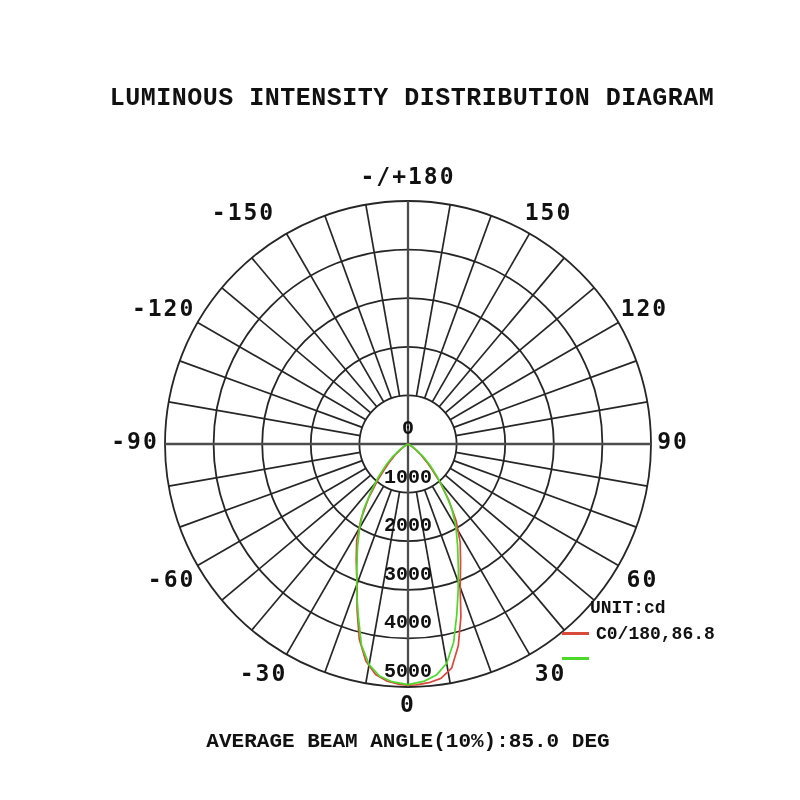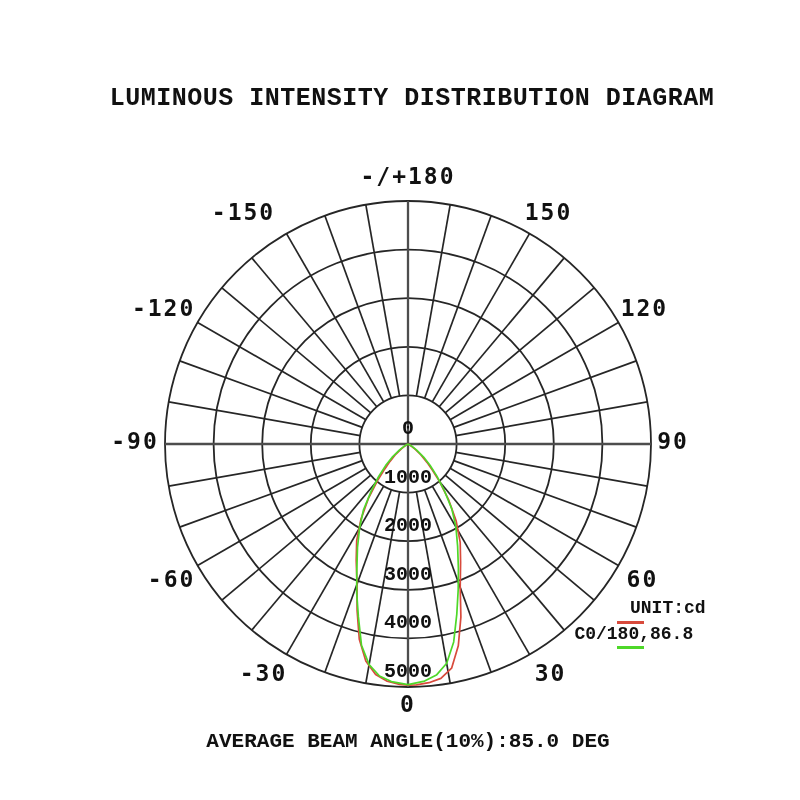--- a/index.html
+++ b/index.html
@@ -5,22 +5,22 @@
   html,body{margin:0;padding:0;background:#ffffff;}
   .page{position:relative;width:800px;height:800px;background:#fff;overflow:hidden;
         font-family:"Liberation Mono",monospace;color:#111;}
   .title{position:absolute;left:412px;top:84px;transform:translateX(-50%);
          font:bold 25px "Liberation Mono",monospace;letter-spacing:0.5px;
          white-space:nowrap;color:#111;}
   #chart-svg{position:absolute;left:0;top:0;}
   .ring-label{font:bold 20px "Liberation Mono",monospace;fill:#111;}
   .angle-label{font:bold 23px "DejaVu Sans Mono",monospace;fill:#111;letter-spacing:2px;}
   .legend{position:absolute;left:562px;top:598px;font-weight:bold;}
-  .legend-unit{font-size:18px;margin-left:68px;margin-bottom:3px;white-space:nowrap;}
-  .legend-row{display:flex;align-items:center;height:25px;flex-direction:column;}
+  .legend-unit{font-size:18px;margin-left:28px;margin-bottom:3px;white-space:nowrap;}
+  .legend-row{display:flex;align-items:center;height:25px;}
   .legend-swatch{display:inline-block;width:27px;height:3px;margin-right:7px;}
   .legend-label{font-size:18px;white-space:nowrap;}
   .caption{position:absolute;left:408px;top:706px;transform:translateX(-50%);
            font:bold 21px "Liberation Mono",monospace;white-space:nowrap;color:#111;margin-top:24px;}
 </style>
 </head>
 <body>
 
 <div class="page">
   <div class="title">LUMINOUS INTENSITY DISTRIBUTION DIAGRAM</div>

